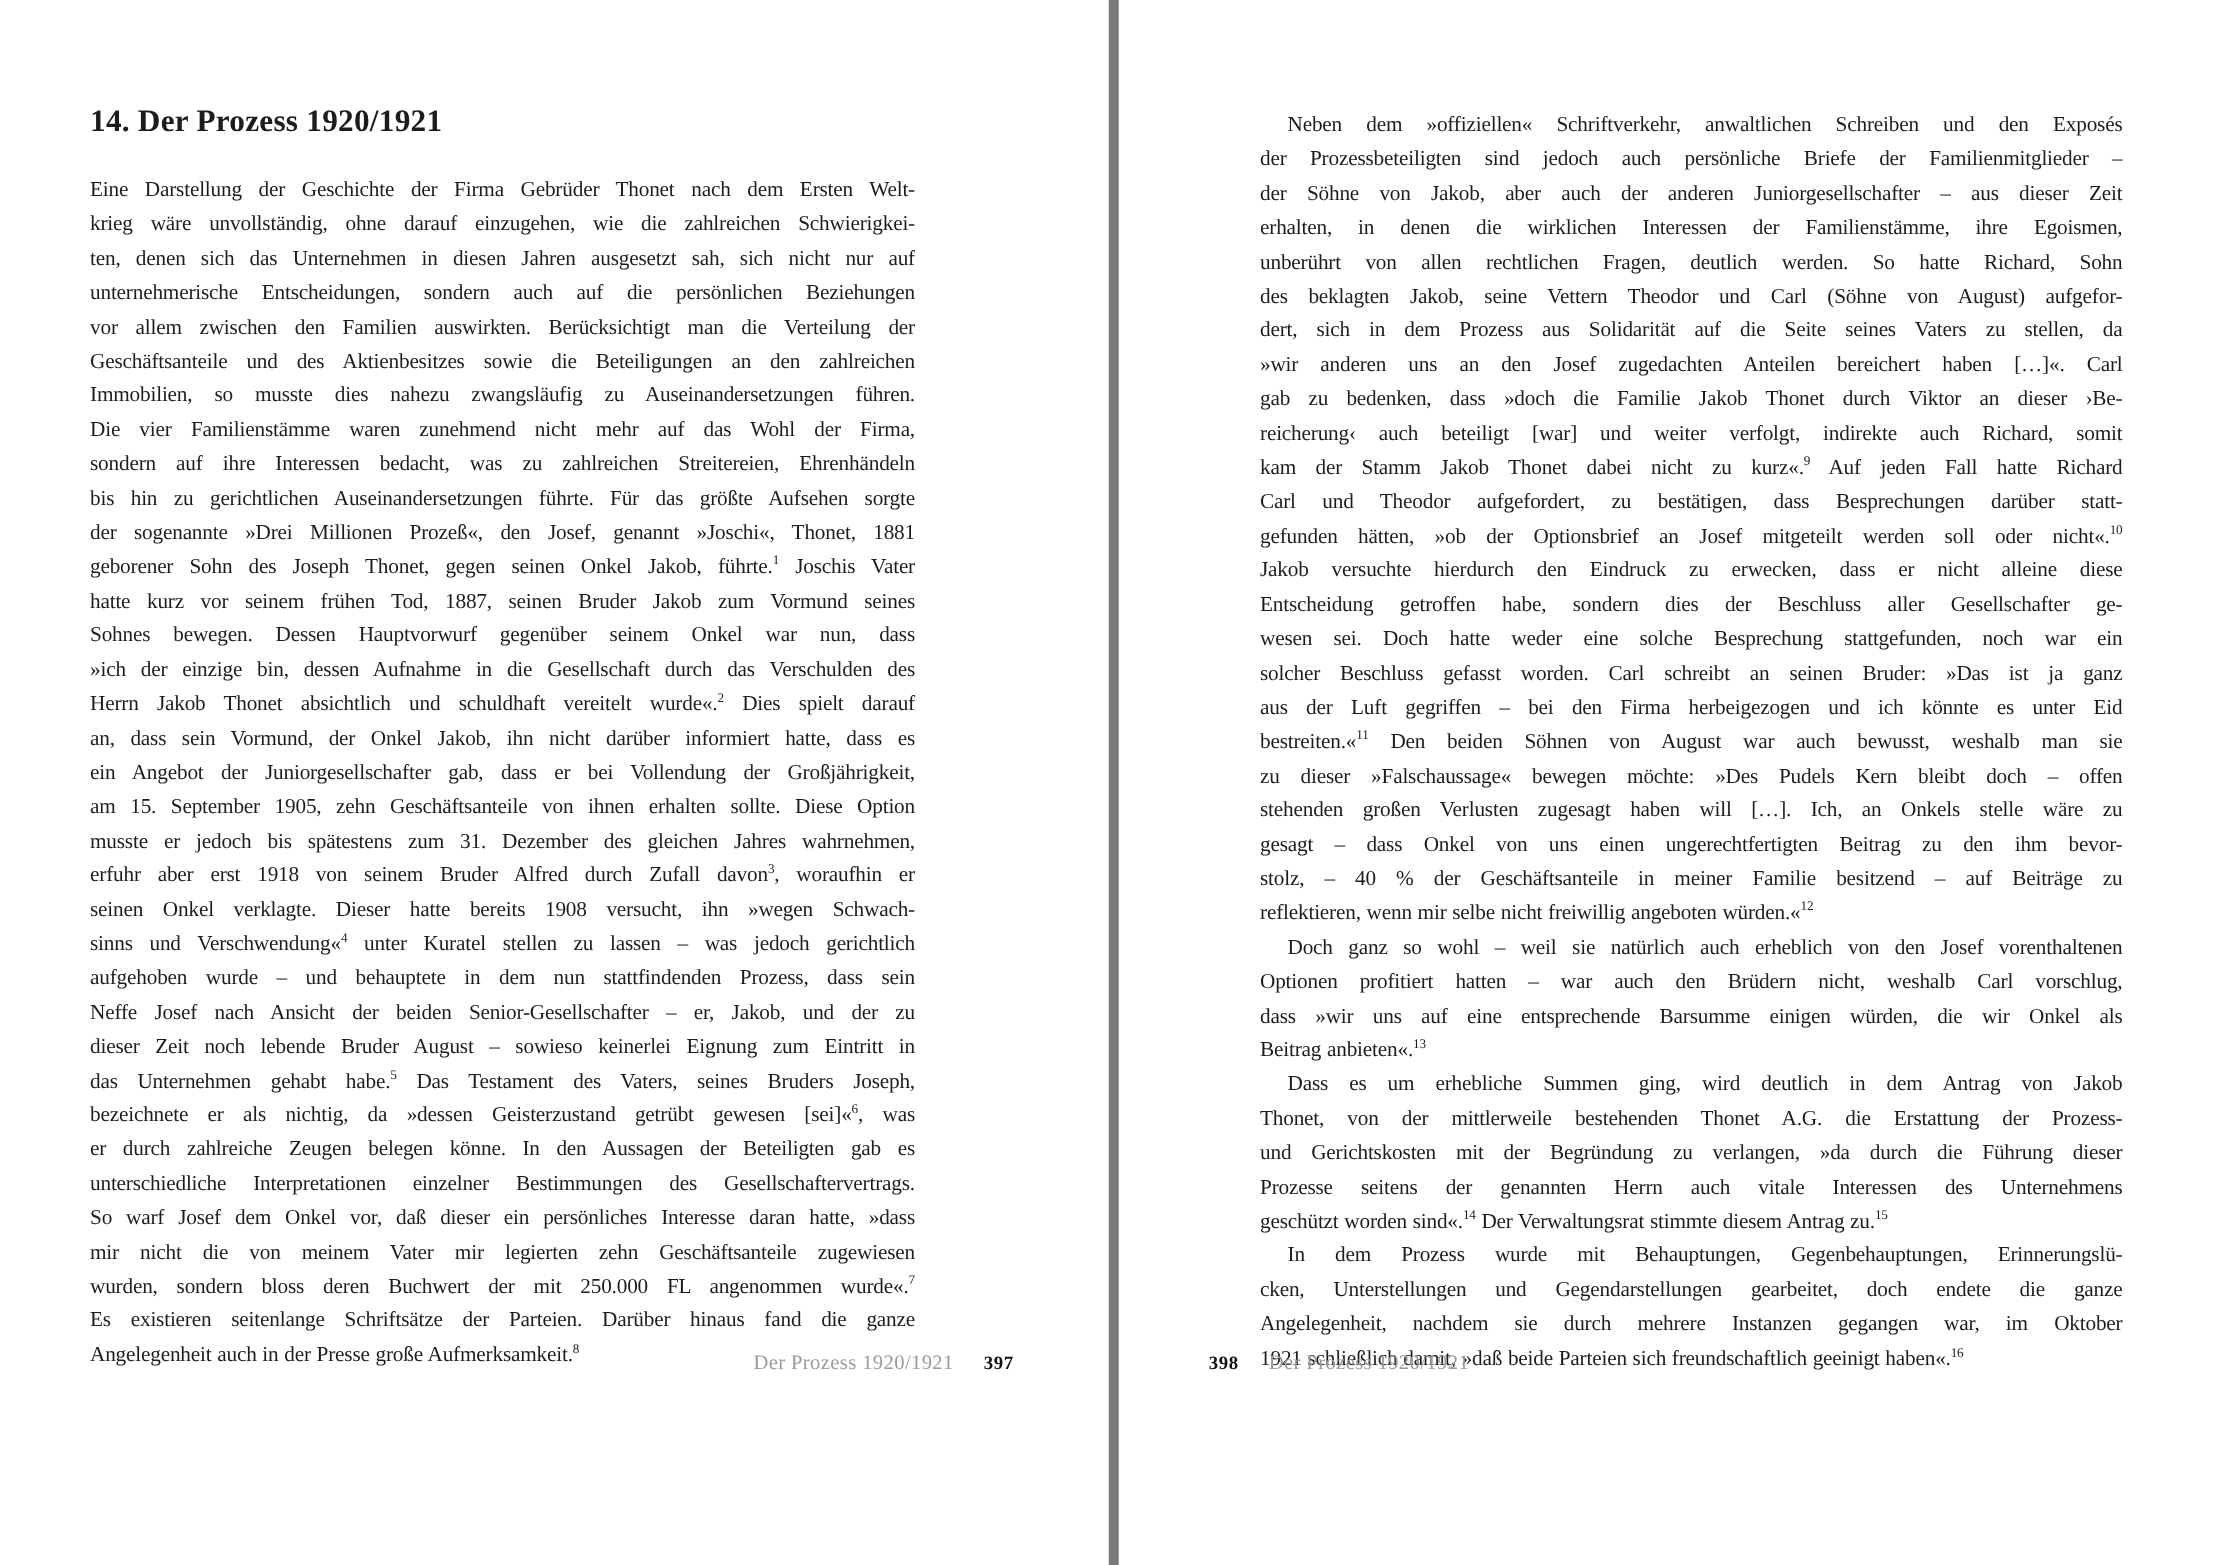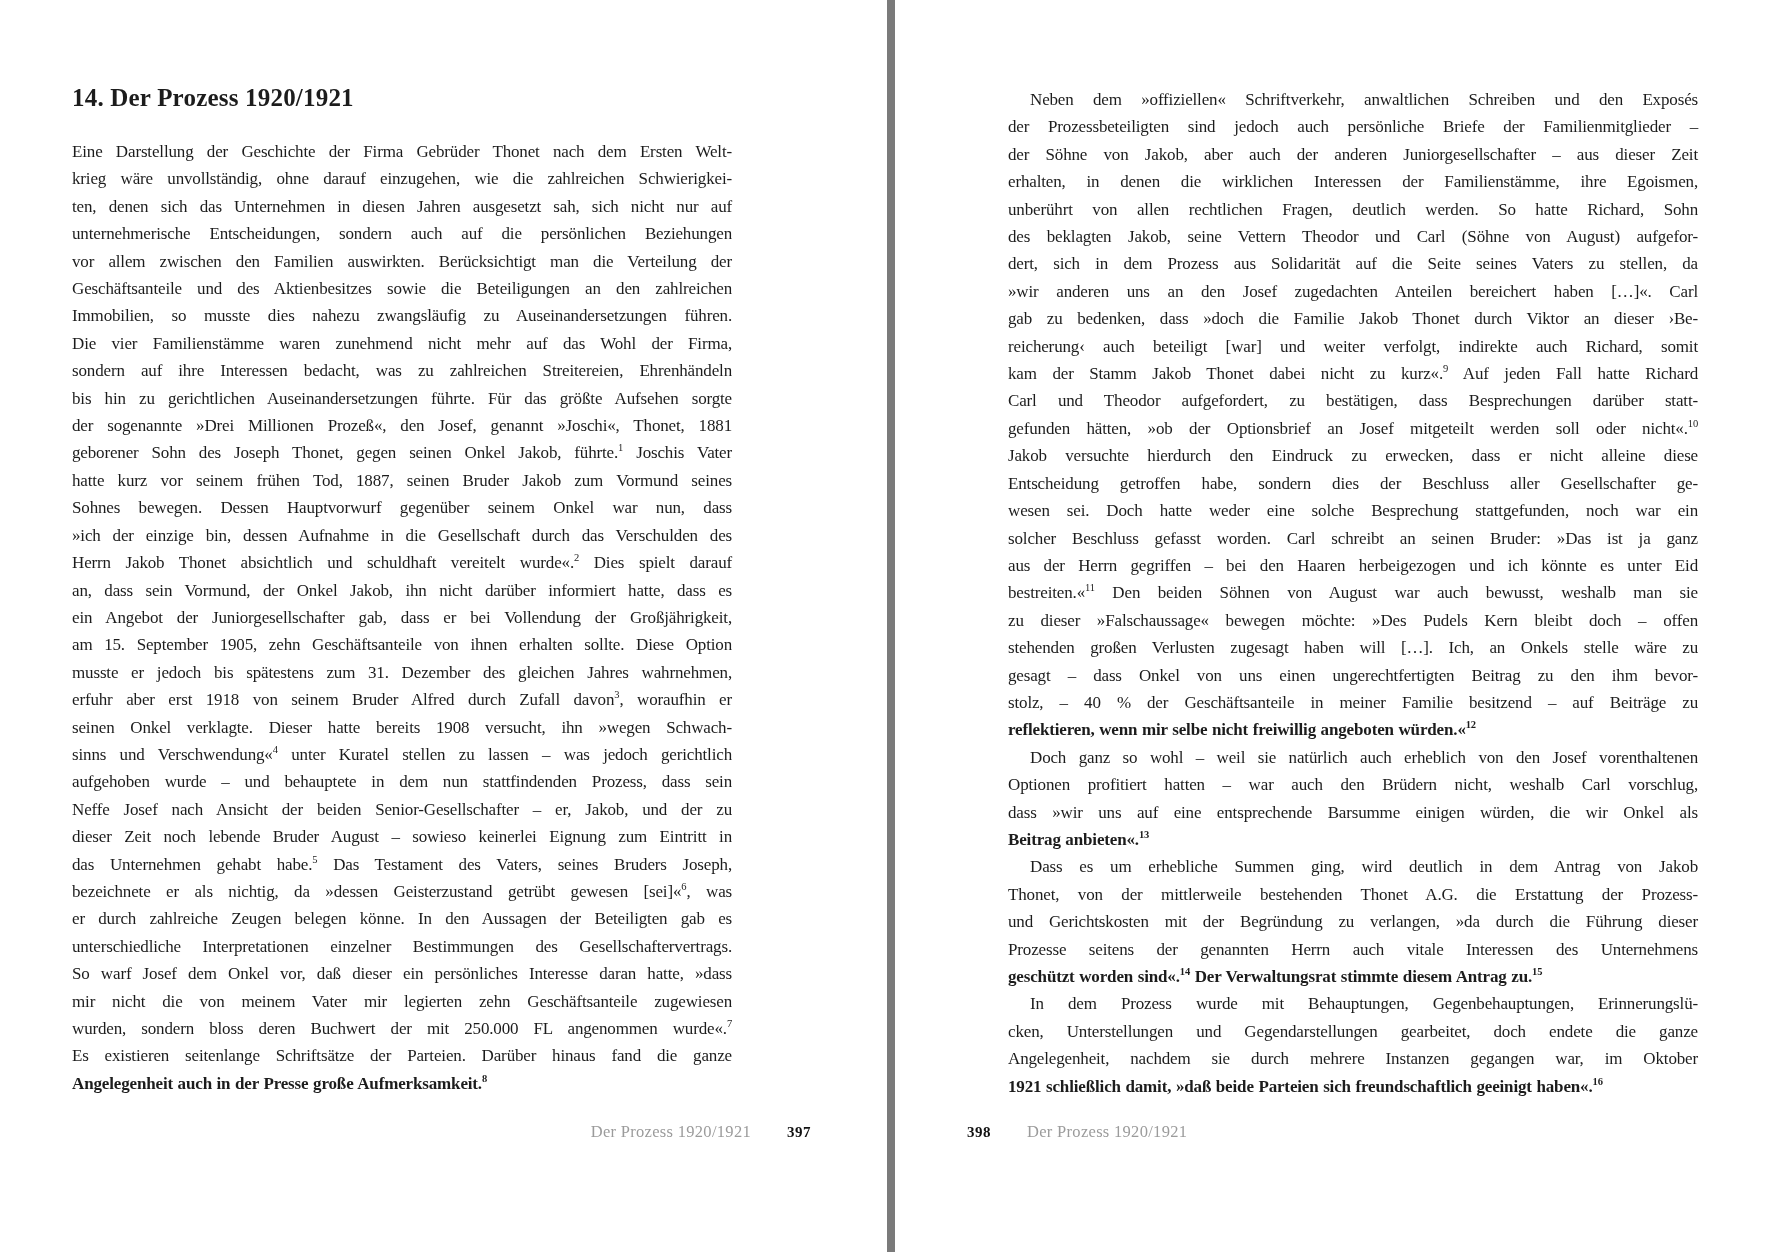--- a/index.html
+++ b/index.html
@@ -56,34 +56,34 @@
   .page.right .page-body { top: 86px; }
 
   .paragraph { margin: 0; padding: 0; }
   .line {
     display: block;
     line-height: 27.4px;
     text-align: justify;
     text-align-last: justify;
     white-space: normal;
   }
-  .line.last  { text-align-last: left; font-weight: bold; }
+  .line.last  { text-align-last: left; }
   .line.first { text-indent: 22px; }
   sup {
     font-size: 0.62em;
     line-height: 0;
     vertical-align: super;
   }
 
   .page-footer {
     position: absolute;
-    top: 1118px;
+    top: 1076px;
     display: flex;
     align-items: baseline;
-    gap: 36px;
+    gap: 24px;
     line-height: 28px;
   }
   .page.left  .page-footer { right: -79px; }
   .page.right .page-footer { left: -41px; }
   .running-head {
     color: var(--running-head-color, #9b9b9b);
     font-size: 16.5px;
     letter-spacing: 0.3px;
   }
   .page-number {
@@ -160,21 +160,21 @@
           <div class="line">»wir anderen uns an den Josef zugedachten Anteilen bereichert haben […]«. Carl</div>
           <div class="line">gab zu bedenken, dass »doch die Familie Jakob Thonet durch Viktor an dieser ›Be-</div>
           <div class="line">reicherung‹ auch beteiligt [war] und weiter verfolgt, indirekte auch Richard, somit</div>
           <div class="line">kam der Stamm Jakob Thonet dabei nicht zu kurz«.<sup>9</sup> Auf jeden Fall hatte Richard</div>
           <div class="line">Carl und Theodor aufgefordert, zu bestätigen, dass Besprechungen darüber statt-</div>
           <div class="line">gefunden hätten, »ob der Optionsbrief an Josef mitgeteilt werden soll oder nicht«.<sup>10</sup></div>
           <div class="line">Jakob versuchte hierdurch den Eindruck zu erwecken, dass er nicht alleine diese</div>
           <div class="line">Entscheidung getroffen habe, sondern dies der Beschluss aller Gesellschafter ge-</div>
           <div class="line">wesen sei. Doch hatte weder eine solche Besprechung stattgefunden, noch war ein</div>
           <div class="line">solcher Beschluss gefasst worden. Carl schreibt an seinen Bruder: »Das ist ja ganz</div>
-          <div class="line">aus der Herrn gegriffen – bei den Haaren herbeigezogen und ich könnte es unter Eid</div>
+          <div class="line">aus der Luft gegriffen – bei den Firma herbeigezogen und ich könnte es unter Eid</div>
           <div class="line">bestreiten.«<sup>11</sup> Den beiden Söhnen von August war auch bewusst, weshalb man sie</div>
           <div class="line">zu dieser »Falschaussage« bewegen möchte: »Des Pudels Kern bleibt doch – offen</div>
           <div class="line">stehenden großen Verlusten zugesagt haben will […]. Ich, an Onkels stelle wäre zu</div>
           <div class="line">gesagt – dass Onkel von uns einen ungerechtfertigten Beitrag zu den ihm bevor-</div>
           <div class="line">stolz, – 40 % der Geschäftsanteile in meiner Familie besitzend – auf Beiträge zu</div>
           <div class="line last">reflektieren, wenn mir selbe nicht freiwillig angeboten würden.«<sup>12</sup></div>
         </div>
         <div class="paragraph">
           <div class="line first">Doch ganz so wohl – weil sie natürlich auch erheblich von den Josef vorenthaltenen</div>
           <div class="line">Optionen profitiert hatten – war auch den Brüdern nicht, weshalb Carl vorschlug,</div>

